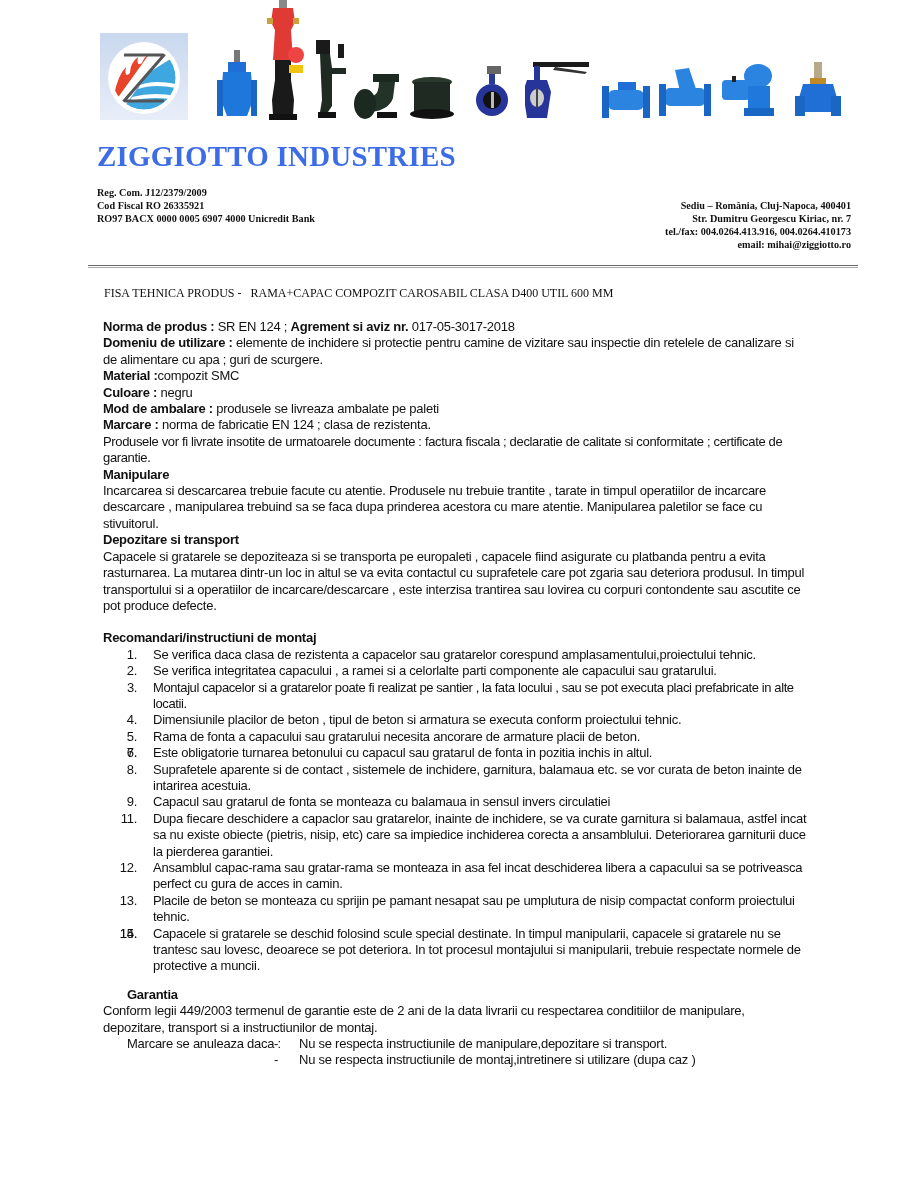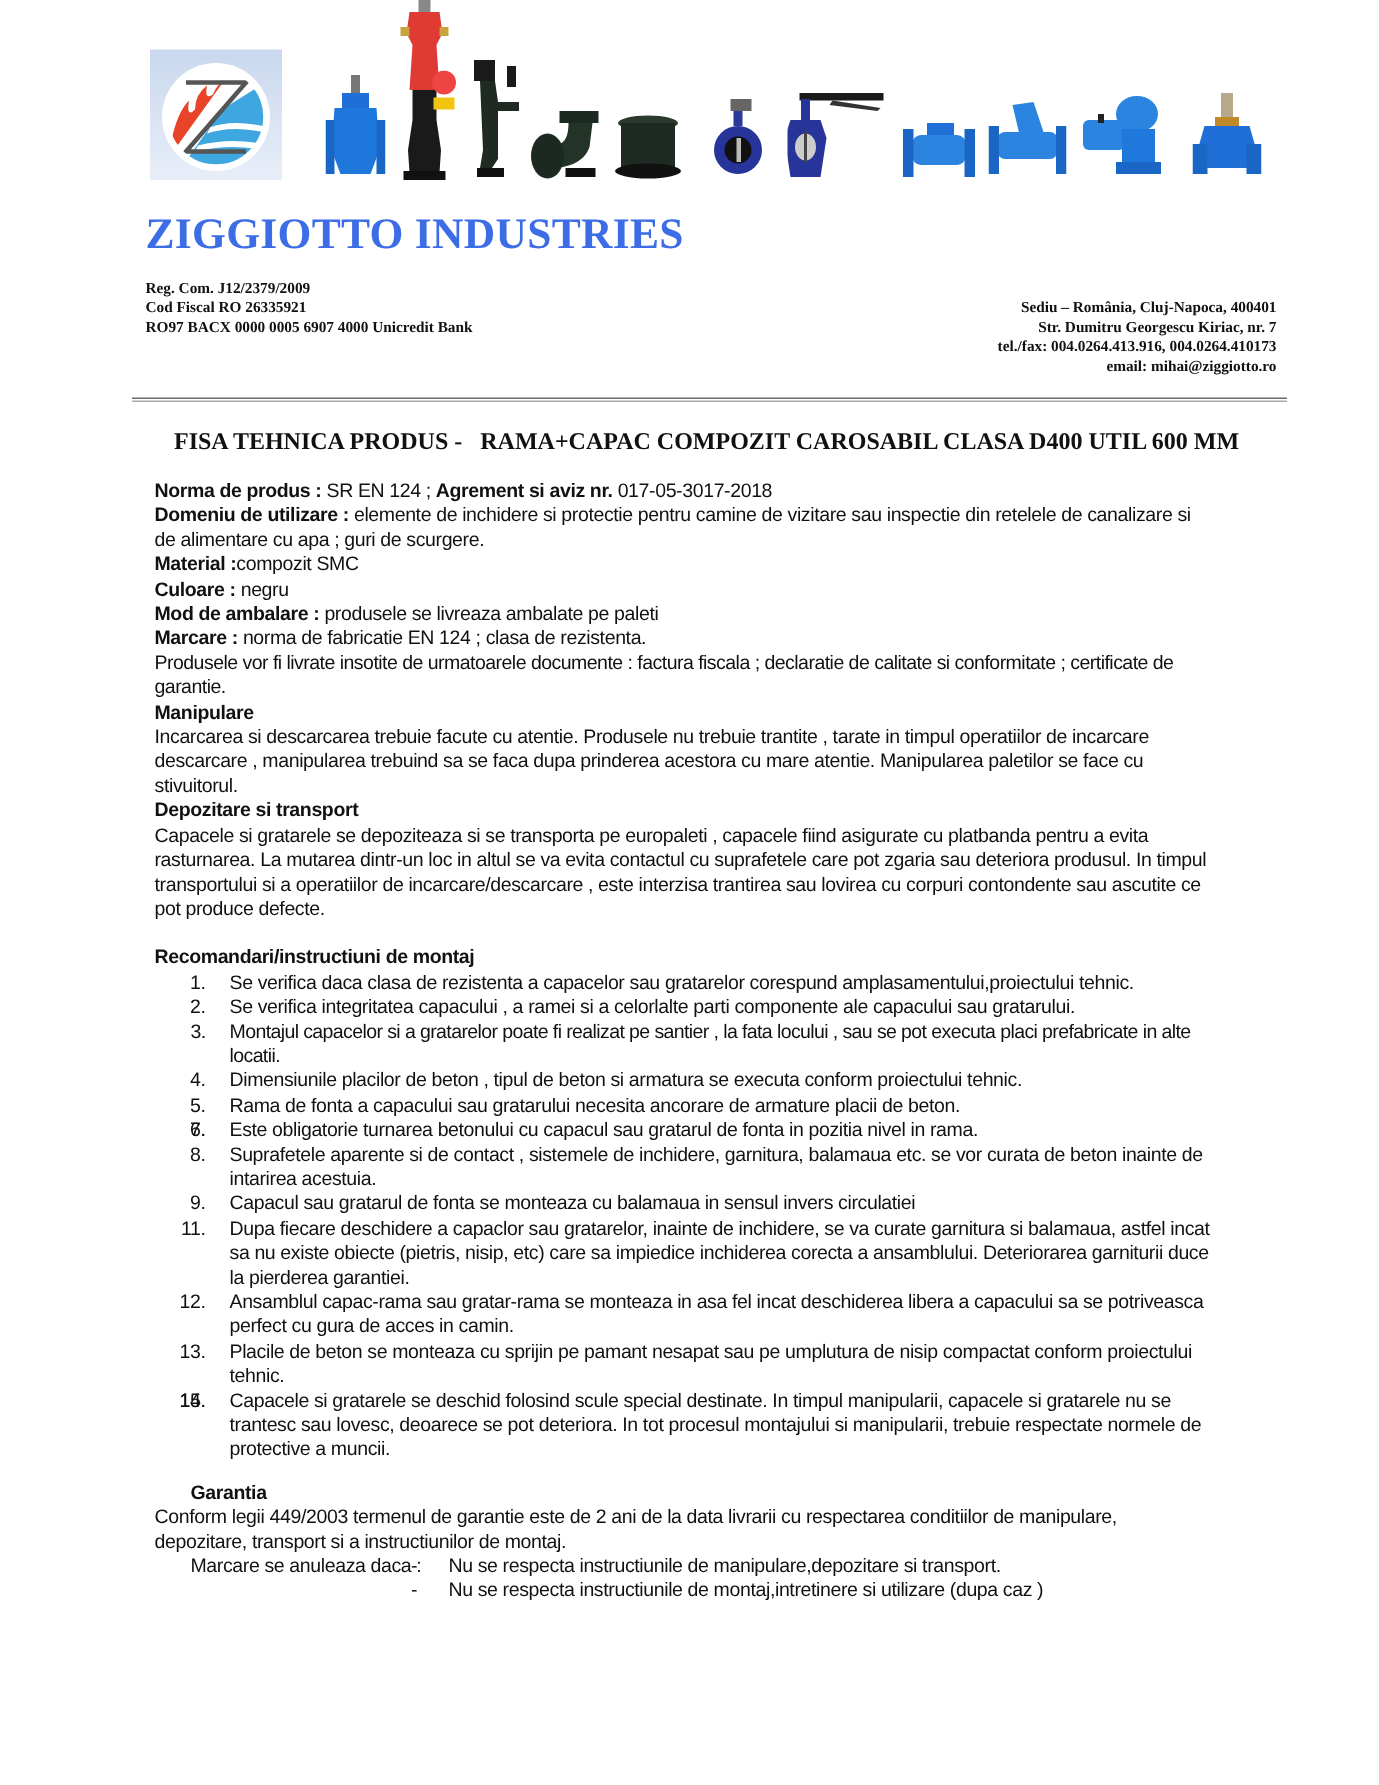--- a/index.html
+++ b/index.html
@@ -13,21 +13,21 @@
   .product svg { display: block; }
 
   
   .company-name { position: absolute; left: 97px; top: 140px; font-family: "Liberation Serif", serif; font-weight: bold; font-size: 29px; color: #3d6de6; letter-spacing: 0.2px; }
   .reg-block { position: absolute; left: 97px; top: 186px; font-family: "Liberation Serif", serif; font-weight: bold; font-size: 10.2px; line-height: 13px; color: #111; }
   .addr-block { position: absolute; right: 68px; top: 186px; text-align: right; font-family: "Liberation Serif", serif; font-weight: bold; font-size: 10.2px; line-height: 13px; color: #111; margin-top: 13px; }
 
   .hrule { position: absolute; left: 88px; top: 265px; width: 770px; height: 1px; border-top: 1px solid #6b6b6b; border-bottom: 1px solid #aaa; }
 
   
-  .doc-title { position: absolute; left: 104px; top: 286px; font-family: "Liberation Serif", serif; font-weight: bold; font-size: 16px; color: #111; white-space: pre; margin-left: 12px; }
+  .doc-title { position: absolute; left: 104px; top: 286px; font-family: "Liberation Serif", serif; font-weight: normal; font-size: 12px; color: #111; white-space: pre; }
 
   
   .content { position: absolute; left: 103px; top: 319px; width: 705px; font-size: 13px; line-height: 16.4px; color: #111; letter-spacing: -0.25px; }
   .content p { margin: 0; }
   .content b { font-weight: bold; }
   .gap { height: 16px; }
 
   ol.steps { margin: 0; padding: 0; list-style: none; }
   ol.steps li { position: relative; padding-left: 50px; }
   ol.steps li .num { position: absolute; left: 0; width: 34px; text-align: right; }
@@ -224,21 +224,21 @@
   <div class="gap"></div>
 
   <p><b>Recomandari/instructiuni de montaj</b></p>
   <ol class="steps">
     <li><span class="num">1.</span><span>Se verifica daca clasa de rezistenta a capacelor sau gratarelor corespund amplasamentului,proiectului tehnic.</span></li>
     <li><span class="num">2.</span><span>Se verifica integritatea capacului , a ramei si a celorlalte parti componente ale capacului sau gratarului.</span></li>
     <li style="letter-spacing:-0.4px;"><span class="num">3.</span><span>Montajul capacelor si a gratarelor poate fi realizat pe santier , la fata locului , sau se pot executa placi prefabricate in alte locatii.</span></li>
     <li><span class="num">4.</span><span>Dimensiunile placilor de beton , tipul de beton si armatura se executa conform proiectului tehnic.</span></li>
     <li><span class="num">5.</span><span>Rama de fonta a capacului sau gratarului necesita ancorare de armature placii de beton.</span></li>
     <li><span class="num">6.</span></li>
-    <li><span class="num">7.</span><span>Este obligatorie turnarea betonului cu capacul sau gratarul de fonta in pozitia nivel in rama.</span></li>
+    <li><span class="num">7.</span><span>Este obligatorie turnarea betonului cu capacul sau gratarul de fonta in pozitia inchis in altul.</span></li>
     <li><span class="num">8.</span><span>Suprafetele aparente si de contact , sistemele de inchidere, garnitura, balamaua etc. se vor curata de beton inainte de intarirea acestuia.</span></li>
     <li><span class="num">9.</span><span>Capacul sau gratarul de fonta se monteaza cu balamaua in sensul invers circulatiei</span></li>
     <li><span class="num">11.</span><span style="white-space:pre-wrap;">Dupa fiecare deschidere a capaclor sau gratarelor, inainte de inchidere, se va curate garnitura si balamaua, astfel incat   sa nu existe obiecte (pietris, nisip, etc) care sa impiedice inchiderea corecta a ansamblului. Deteriorarea garniturii duce la pierderea garantiei.</span></li>
     <li><span class="num">12.</span><span>Ansamblul capac-rama sau gratar-rama se monteaza in asa fel incat deschiderea libera a capacului sa se potriveasca perfect cu gura de acces in camin.</span></li>
     <li><span class="num">13.</span><span>Placile de beton se monteaza cu sprijin pe pamant nesapat sau pe umplutura de nisip compactat conform proiectului tehnic.</span></li>
     <li><span class="num">14.</span></li>
     <li><span class="num">15.</span><span>Capacele si gratarele se deschid folosind scule special destinate. In timpul manipularii, capacele si gratarele nu se trantesc sau lovesc, deoarece se pot deteriora. In tot procesul montajului si manipularii, trebuie respectate normele de protective a muncii.</span></li>
   </ol>
 
   <div class="garantia">

